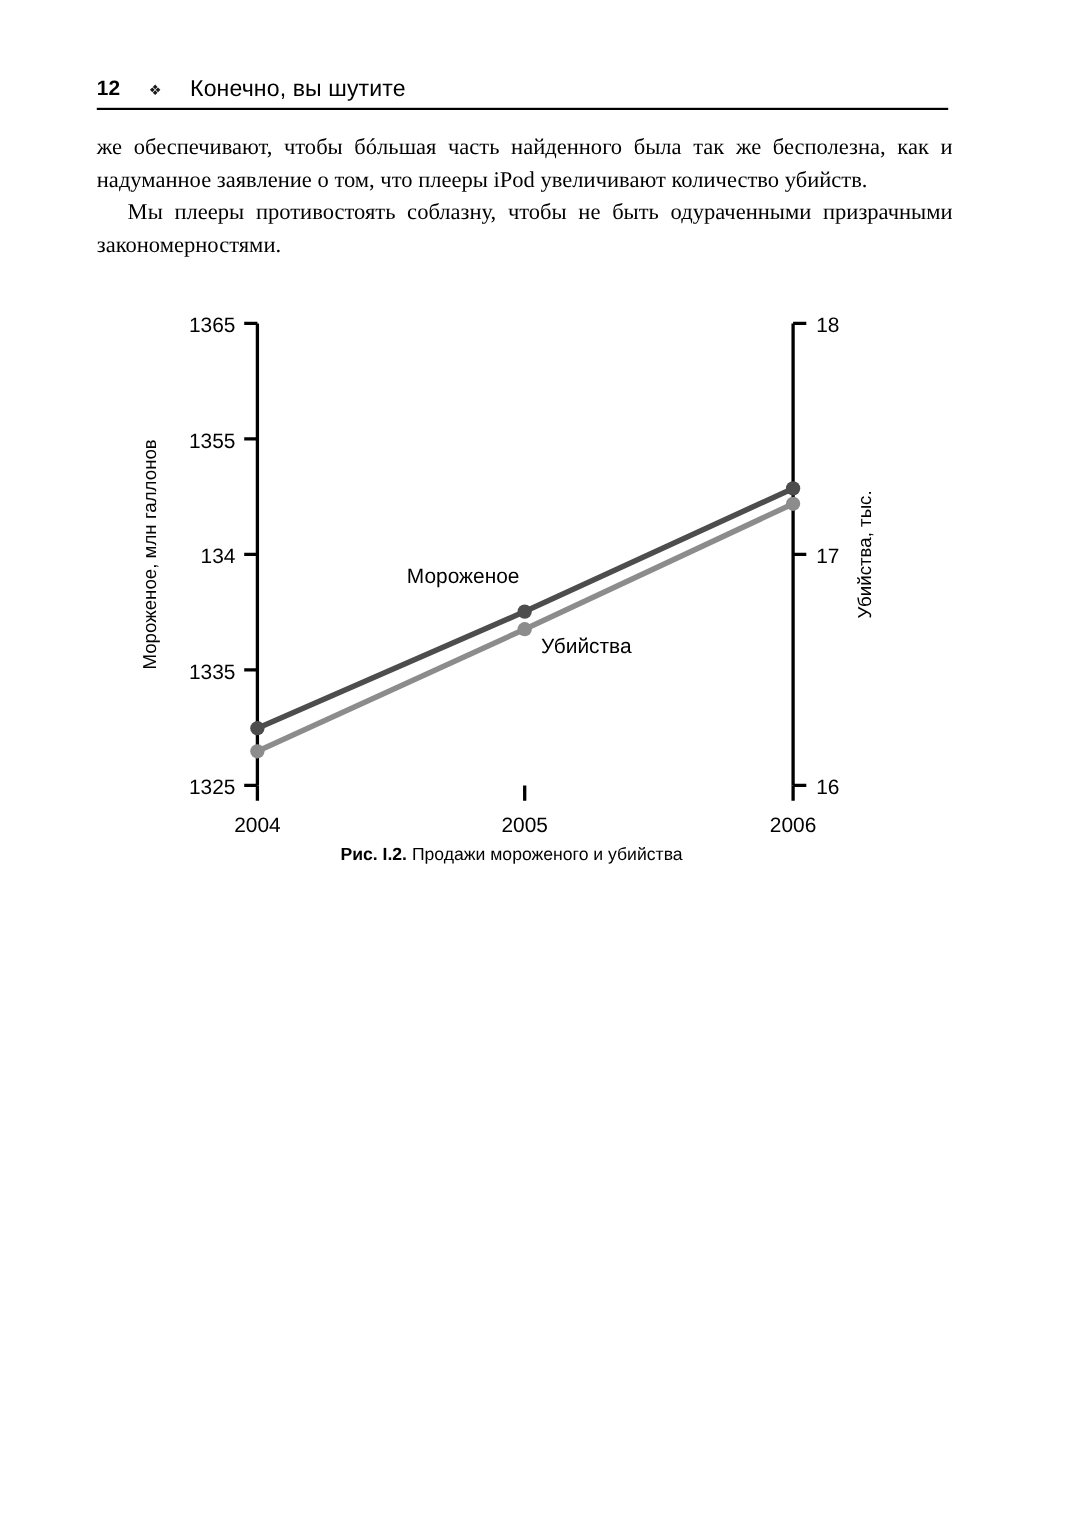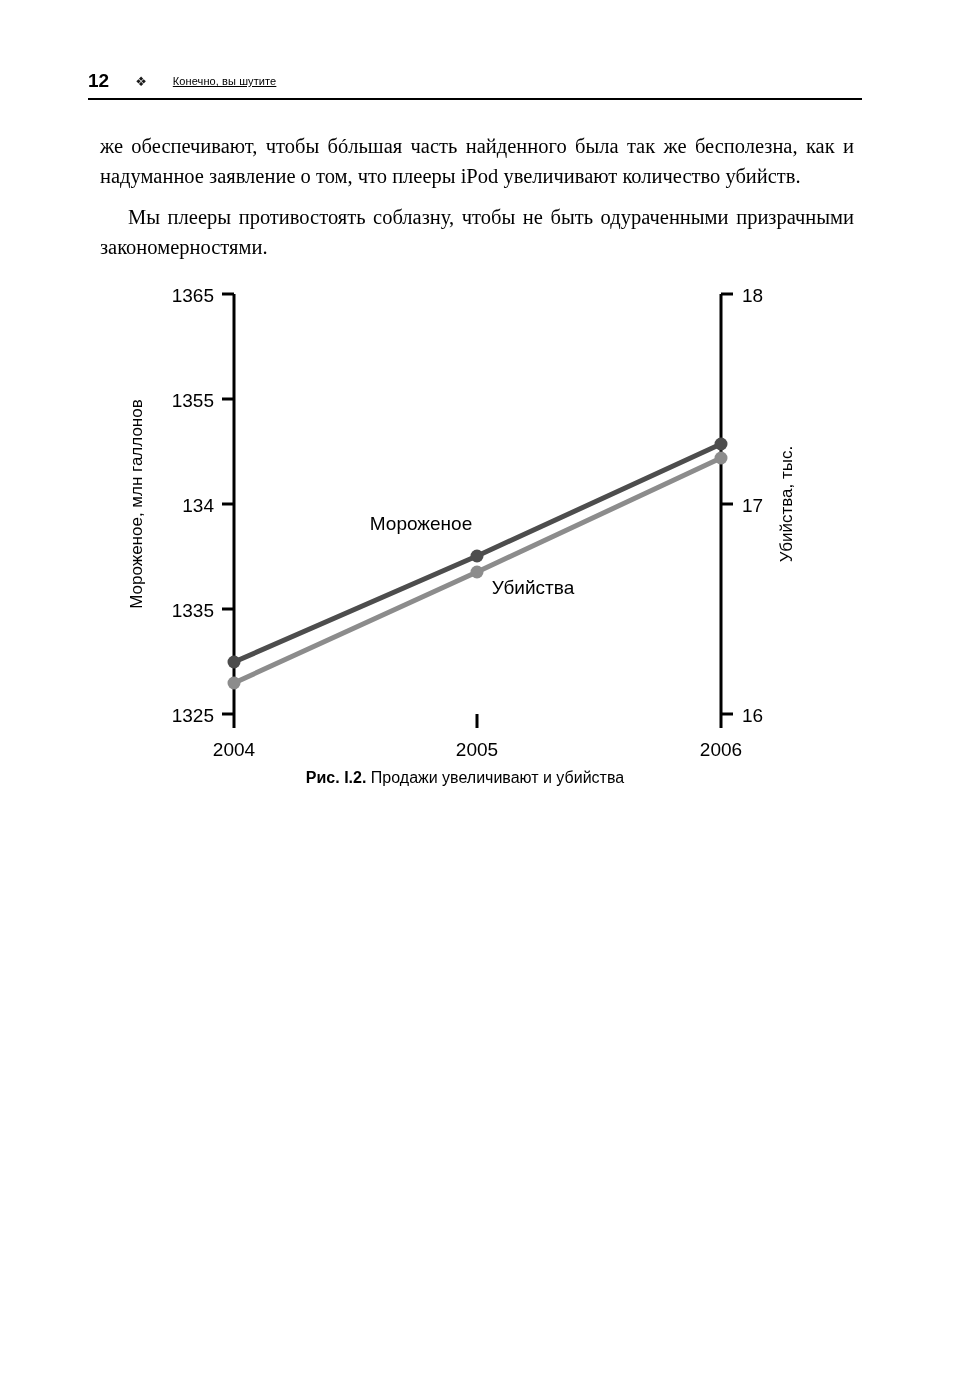--- a/index.html
+++ b/index.html
@@ -41,24 +41,23 @@
     letter-spacing: 0px;
   }
   .header .diamond {
     font-size: 13px;
     line-height: 1;
     color: #1a1a1a;
     padding-left: 12px;
   }
   .header .chaptertitle {
     font-family: "Liberation Sans", sans-serif;
-    font-size: 11px;
+    font-size: 21px;
     padding-left: 12px;
     letter-spacing: 0.1px;
-    text-decoration: underline;
   }
   .header-rule {
     position: absolute;
     left: 88px;
     top: 98px;
     width: 774px;
     height: 2px;
     background: #000000;
   }
 
@@ -66,21 +65,21 @@
   .bodytext {
     position: absolute;
     left: 88px;
     top: 120px;
     width: 778px;
     font-size: 20.5px;
     line-height: 29.5px;
     text-align: justify;
   }
   .bodytext p {
-    margin: 12px;
+    margin: 0;
   }
   .bodytext p.indent {
     text-indent: 28px;
   }
 
   
   .figure {
     position: absolute;
     left: 76px;
     top: 272px;
@@ -183,17 +182,17 @@
 
       <text class="axis-title" transform="translate(66,232) rotate(-90)" text-anchor="middle">Мороженое, млн галлонов</text>
       <text class="axis-title" transform="translate(716,232) rotate(-90)" text-anchor="middle">Убийства, тыс.</text>
 
       <text class="series-label" x="345" y="258" text-anchor="middle">Мороженое</text>
       <text class="series-label" x="457" y="322" text-anchor="middle">Убийства</text>
     </svg>
 
     <div class="caption">
       <b>Рис. I.2.</b>
-      <span>Продажи увеличивают и убийства</span>
+      <span>Продажи мороженого и убийства</span>
     </div>
   </div>
 
 </div>
 
 </body></html>

